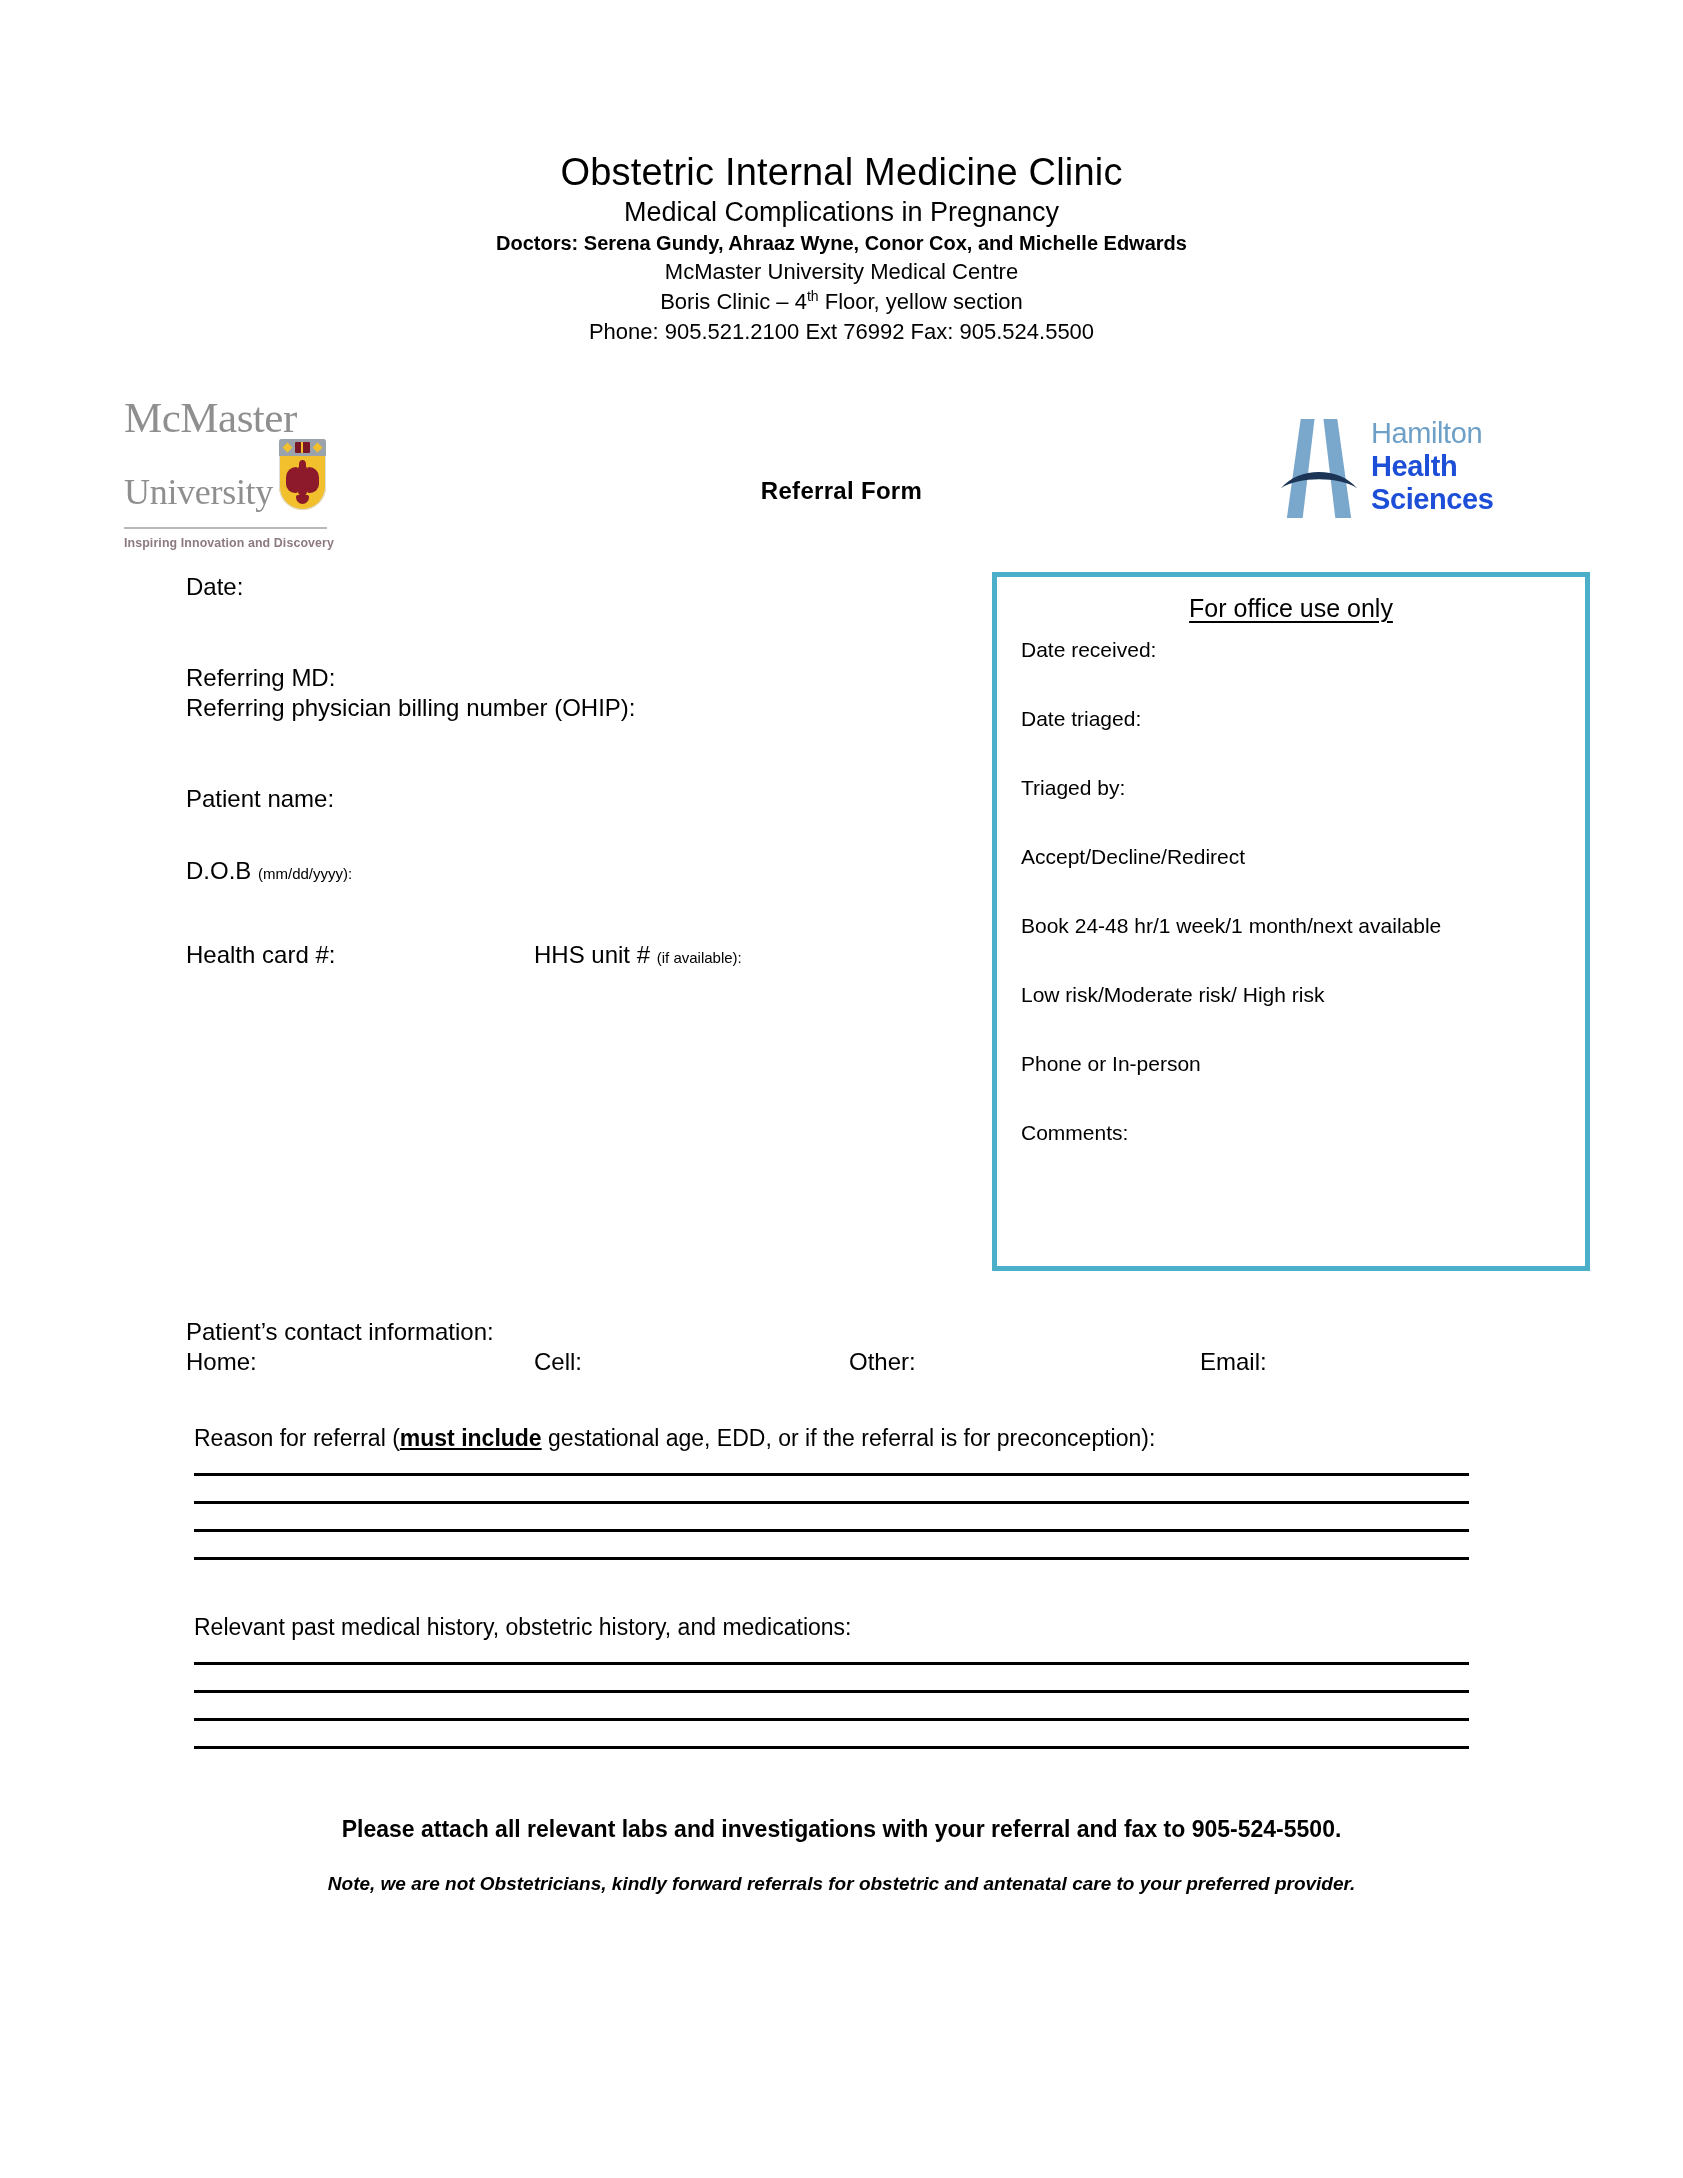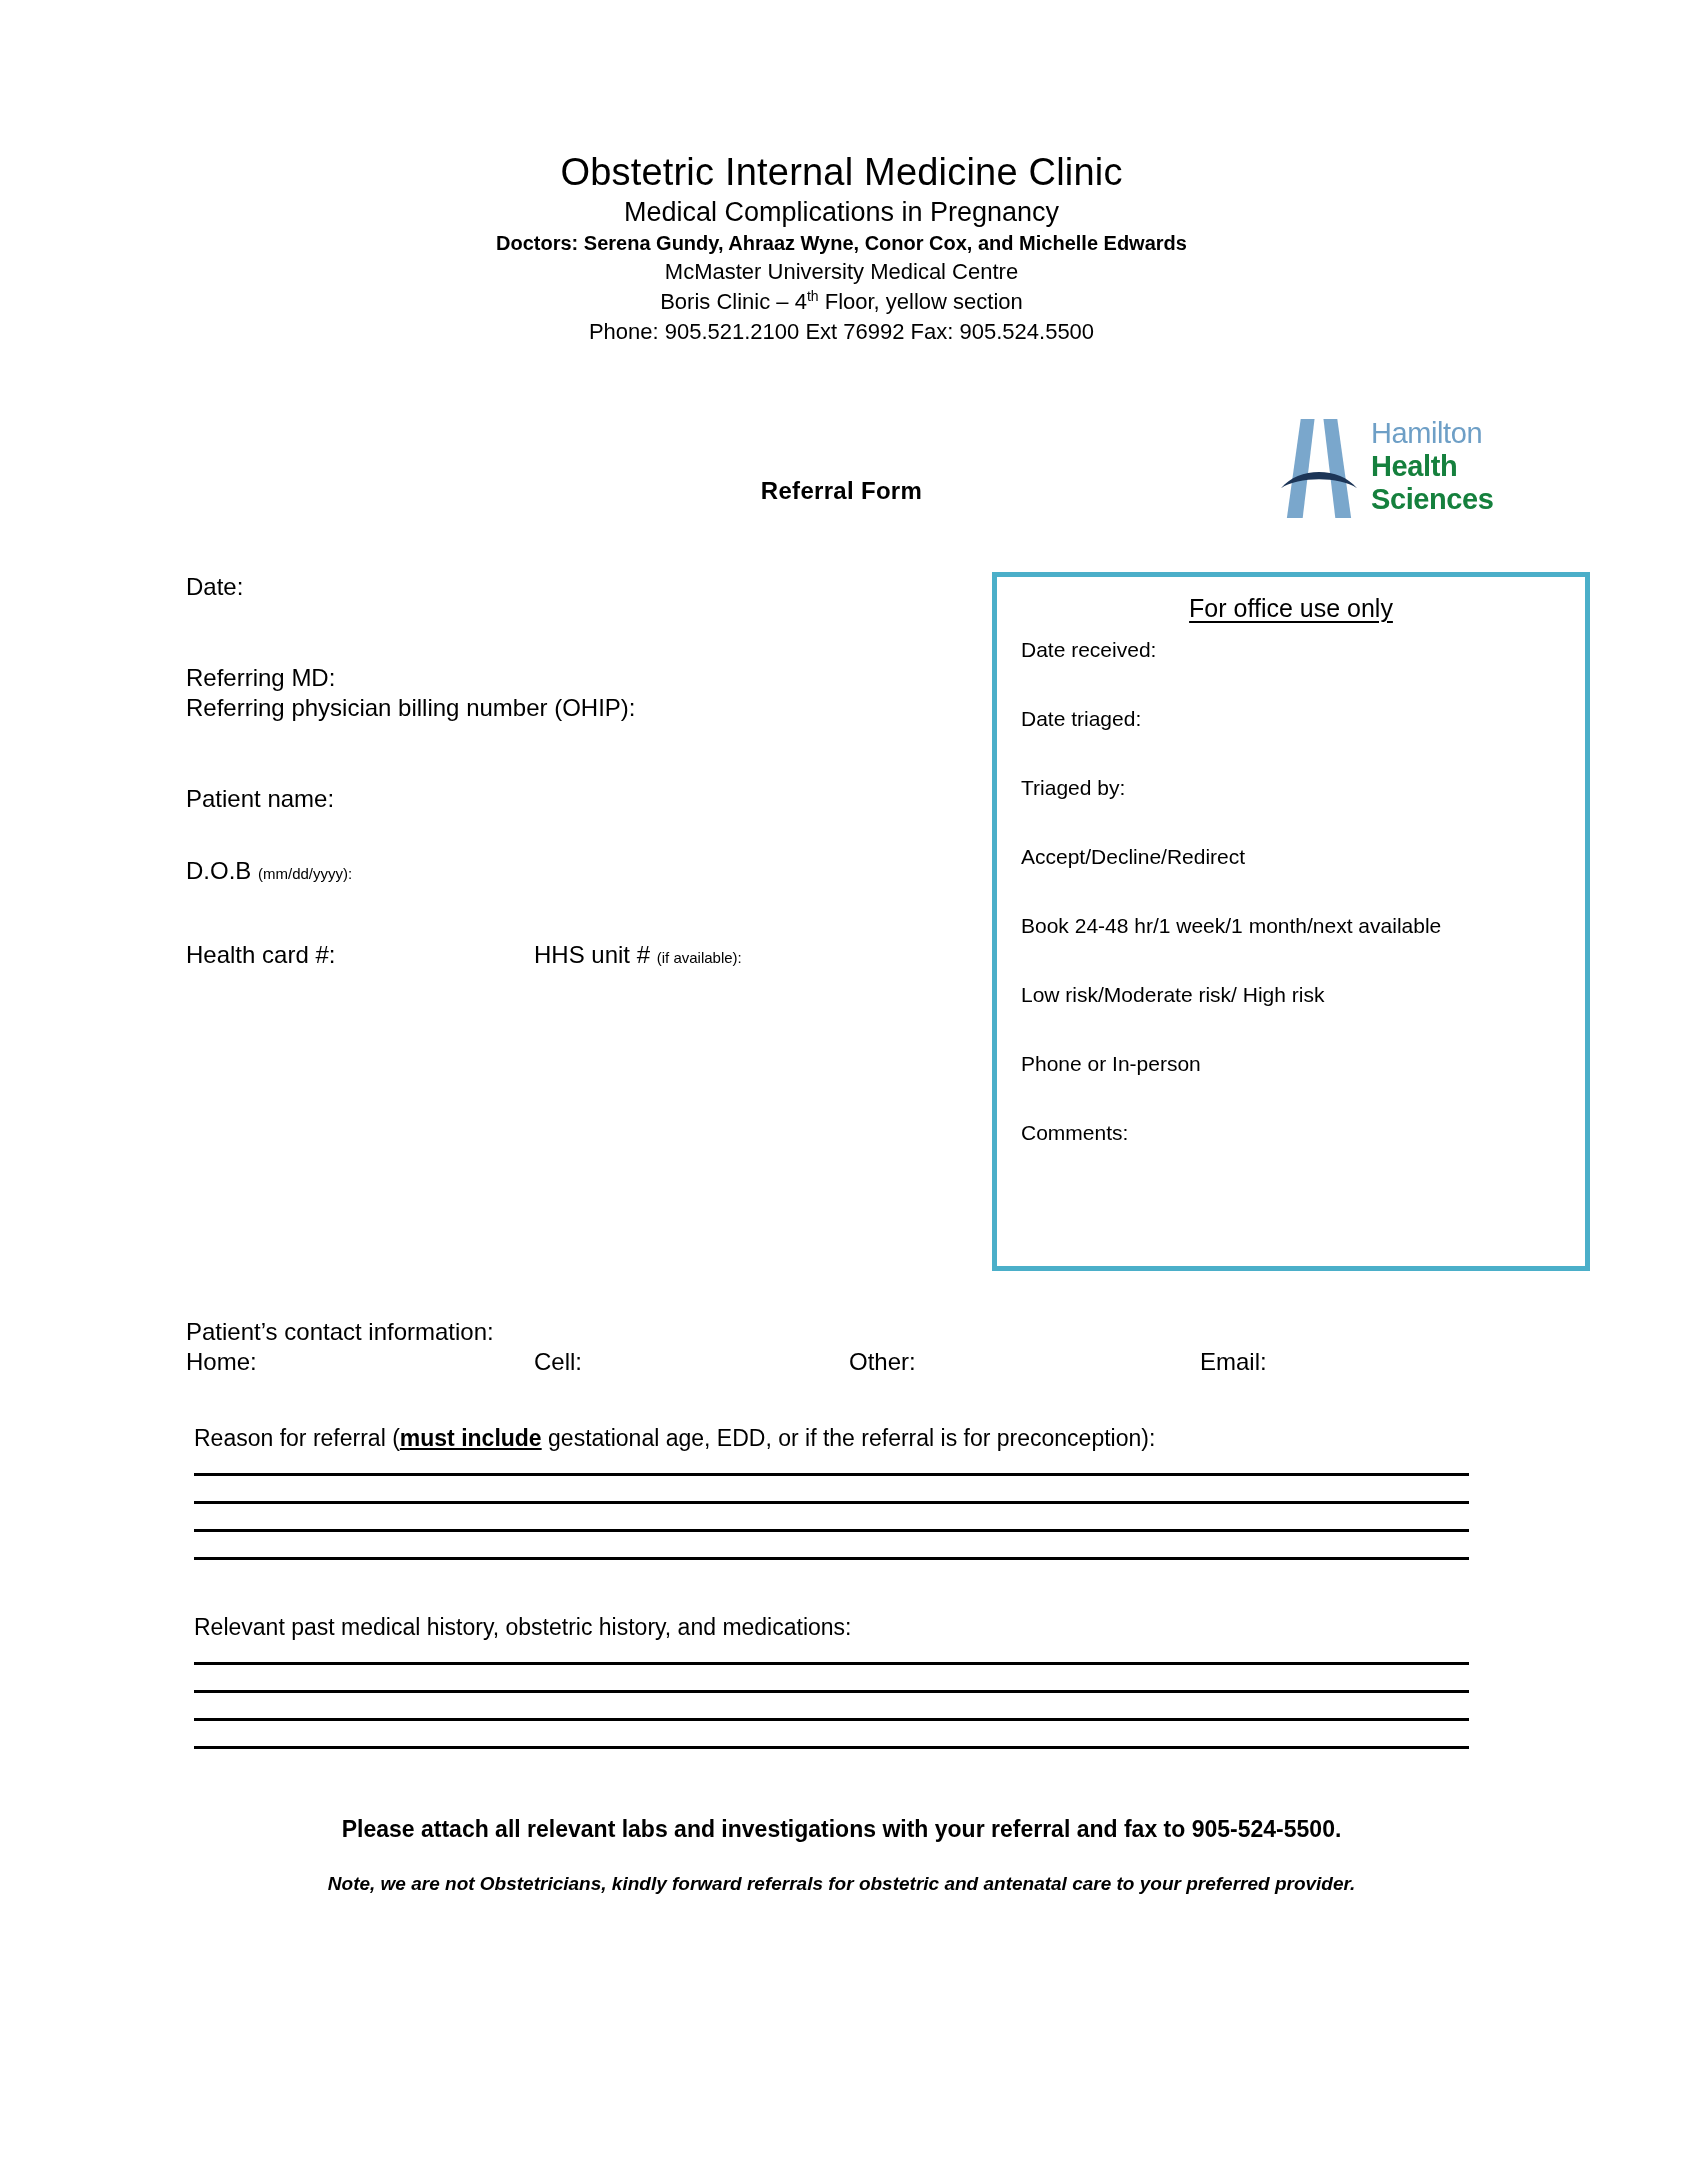--- a/index.html
+++ b/index.html
@@ -199,21 +199,21 @@
   .hhs-t1 {
     font-size: 29px;
     line-height: 33px;
     color: #6e9fc6;
     font-weight: normal;
     letter-spacing: -0.4px;
   }
   .hhs-t2 {
     font-size: 29px;
     line-height: 33px;
-    color: #15803d;
+    color: #1d4ed8;
     font-weight: bold;
     letter-spacing: -0.4px;
   }
 
   
   .form-title {
     position: absolute;
     left: 0;
     top: 477px;
     width: 1683px;
@@ -363,20 +363,42 @@
 
     <div class="header-center">
       <div class="clinic-title">Obstetric Internal Medicine Clinic</div>
       <div class="clinic-sub">Medical Complications in Pregnancy</div>
       <div class="clinic-doctors">Doctors: Serena Gundy, Ahraaz Wyne, Conor Cox, and Michelle Edwards</div>
       <div class="clinic-line">McMaster University Medical Centre</div>
       <div class="clinic-line"><span>Boris Clinic – 4</span><span class="sup">th</span><span> Floor, yellow section</span></div>
       <div class="clinic-line">Phone: 905.521.2100 Ext 76992 Fax: 905.524.5500</div>
     </div>
 
+    <div class="mcmaster-logo">
+      <div class="mcm-word">McMaster</div>
+      <div class="mcm-rowwrap">
+        <div class="mcm-word2">University</div>
+        <div class="crest">
+          <div class="crest-band">
+            <div class="crest-dot-l"></div>
+            <div class="crest-band-book"></div>
+            <div class="crest-dot-r"></div>
+          </div>
+          <div class="crest-eagle">
+            <div class="eagle-wing-l"></div>
+            <div class="eagle-wing-r"></div>
+            <div class="eagle-body"></div>
+            <div class="eagle-head"></div>
+            <div class="eagle-tail"></div>
+          </div>
+        </div>
+      </div>
+      <div class="mcm-rule"></div>
+      <div class="mcm-tag">Inspiring Innovation and Discovery</div>
+    </div>
 
     <div class="hhs-logo">
       <svg class="hhs-mark" viewBox="0 0 85 100">
         <polygon points="10,100 26,100 38,0 24,0" fill="#7aa7cc"></polygon>
         <polygon points="59,100 75,100 61,0 47,0" fill="#7aa7cc"></polygon>
         <path d="M4,70 C22,48 63,48 81,70 C63,58 22,58 4,70 Z" fill="#1c3557"></path>
       </svg>
       <div class="hhs-text">
         <div class="hhs-t1">Hamilton</div>
         <div class="hhs-t2">Health</div>

